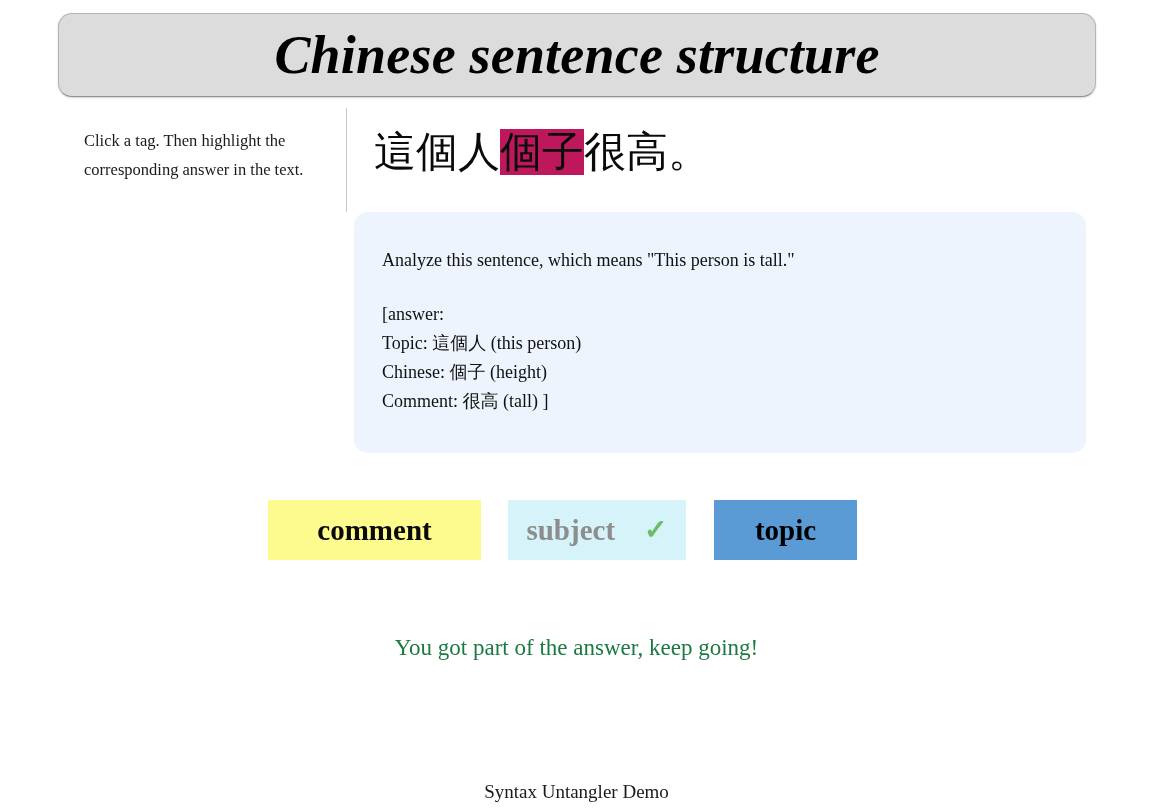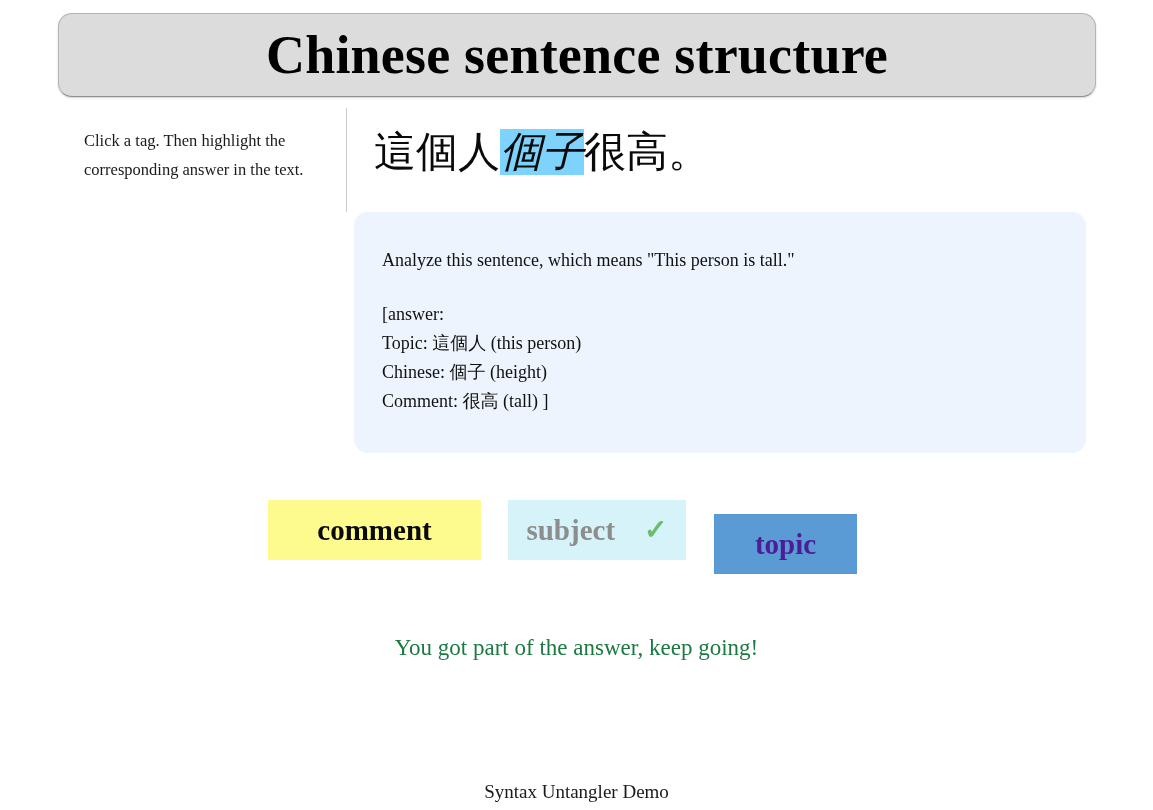--- a/index.html
+++ b/index.html
@@ -25,20 +25,21 @@
     height: 84px;
     box-sizing: border-box;
     background: #dcdcdc;
     border: 1px solid #b4b4b4;
     border-bottom-color: #8f8f8f;
     border-radius: 14px;
     display: flex;
     align-items: center;
     justify-content: center;
     box-shadow: 0 1px 2px rgba(0,0,0,0.18);
+    font-style: italic;
   }
   #app-title {
     font-family: "Liberation Serif", "DejaVu Serif", serif;
     font-weight: bold;
     font-size: 54px;
     line-height: 1;
     color: #000000;
     letter-spacing: 0.2px;
     white-space: nowrap;
   }
@@ -74,22 +75,21 @@
   #target-sentence {
     font-size: 42px;
     line-height: 56px;
     color: #0a0a0a;
     white-space: nowrap;
   }
   #target-sentence .seg {
     padding: 0;
   }
   #target-sentence .seg.highlighted {
-    background: #7dd3fc;
-    font-style: italic;
+    background: #be185d;
   }
 
   
   #prompt-panel {
     position: absolute;
     left: 354px;
     top: 212px;
     width: 732px;
     height: 241px;
     box-sizing: border-box;
@@ -143,22 +143,21 @@
   .tag-button.tag-subject {
     width: 178px;
     margin-right: 28px;
     background: #d6f3f9;
     color: #8d8d8d;
     gap: 28px;
   }
   .tag-button.tag-topic {
     width: 143px;
     background: #5b9bd5;
-    color: #4c1d95;
-    margin-top: 14px;
+    color: #000000;
   }
   .tag-check {
     color: #6cbd6b;
     font-size: 28px;
     margin-left: 1px;
   }
 
   
   #status-message {
     position: absolute;

